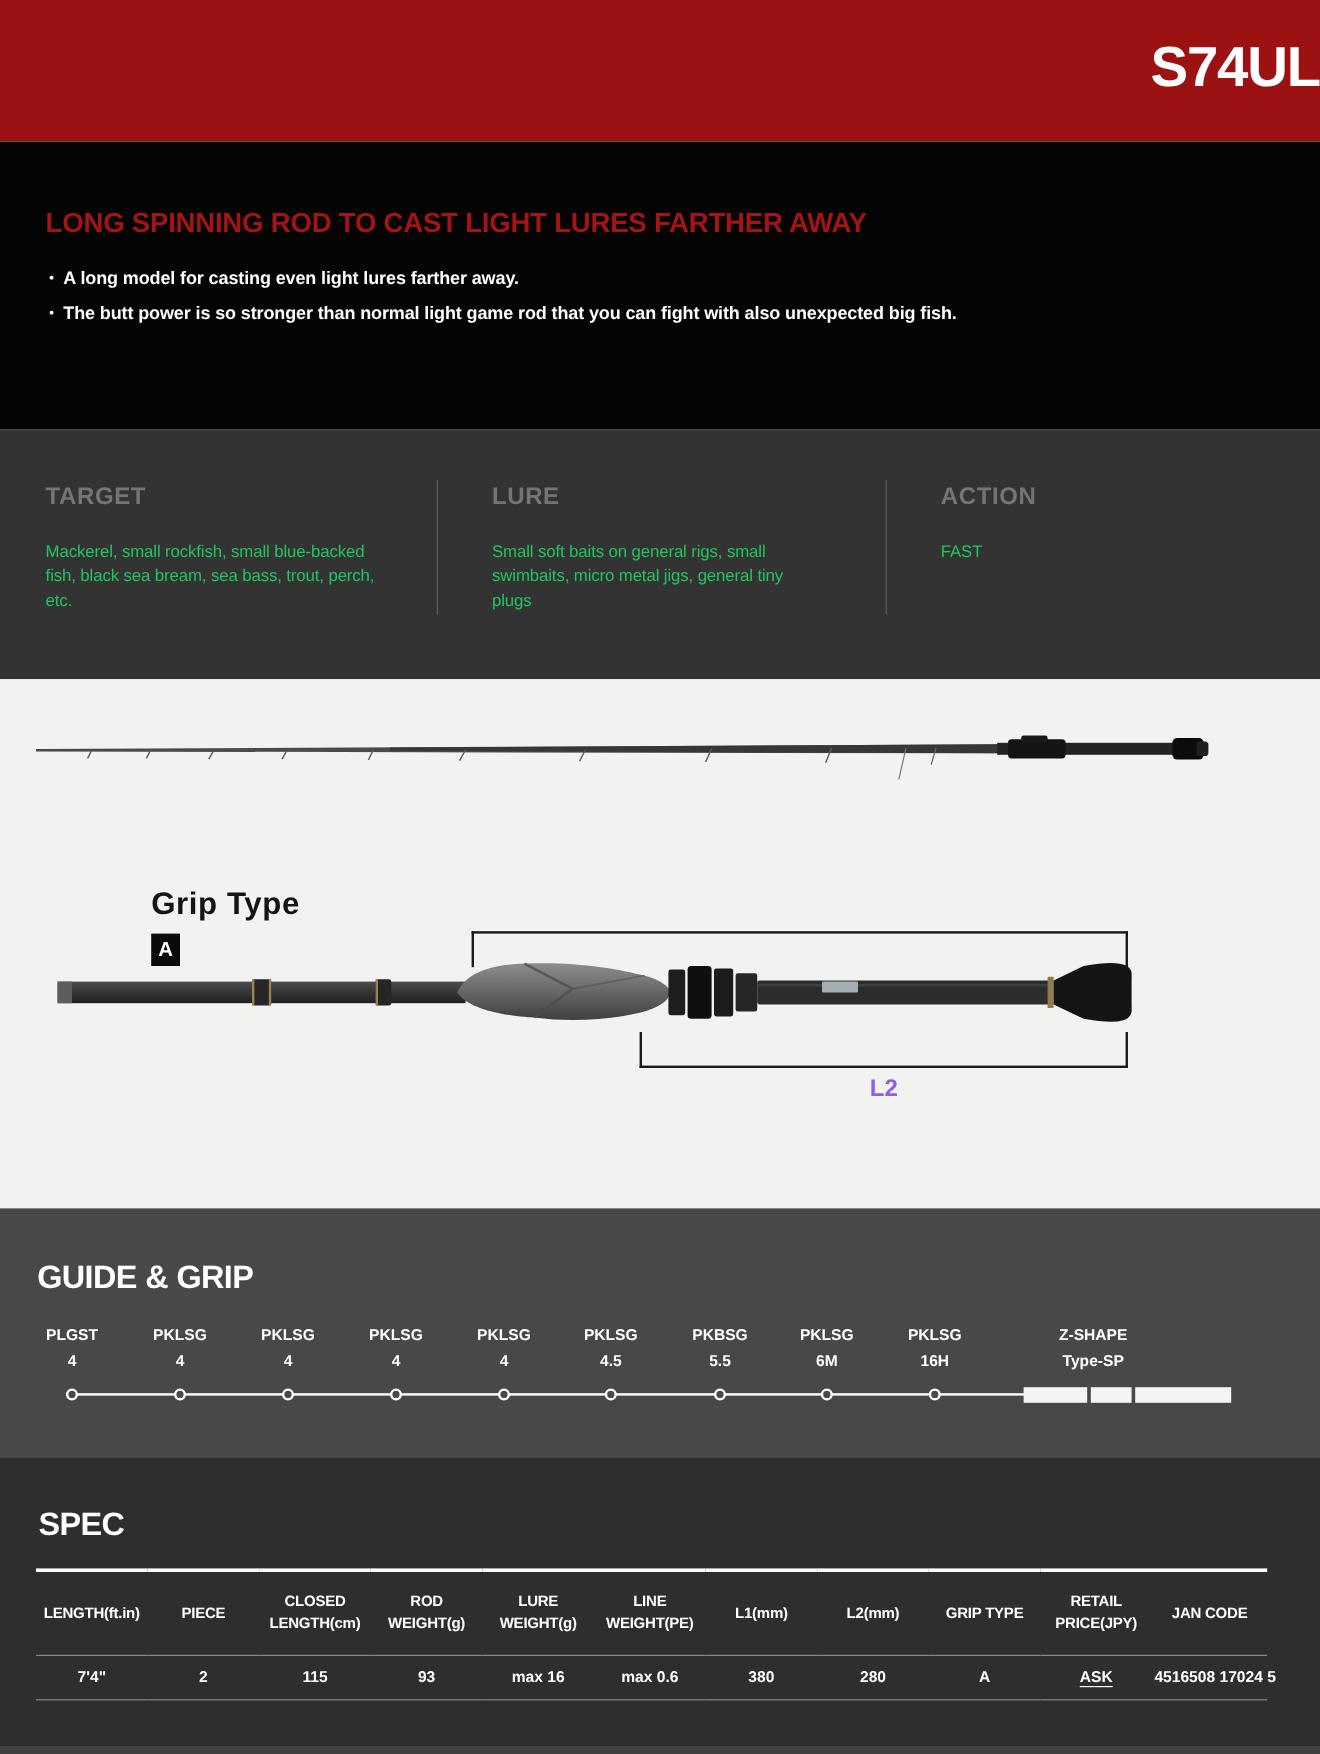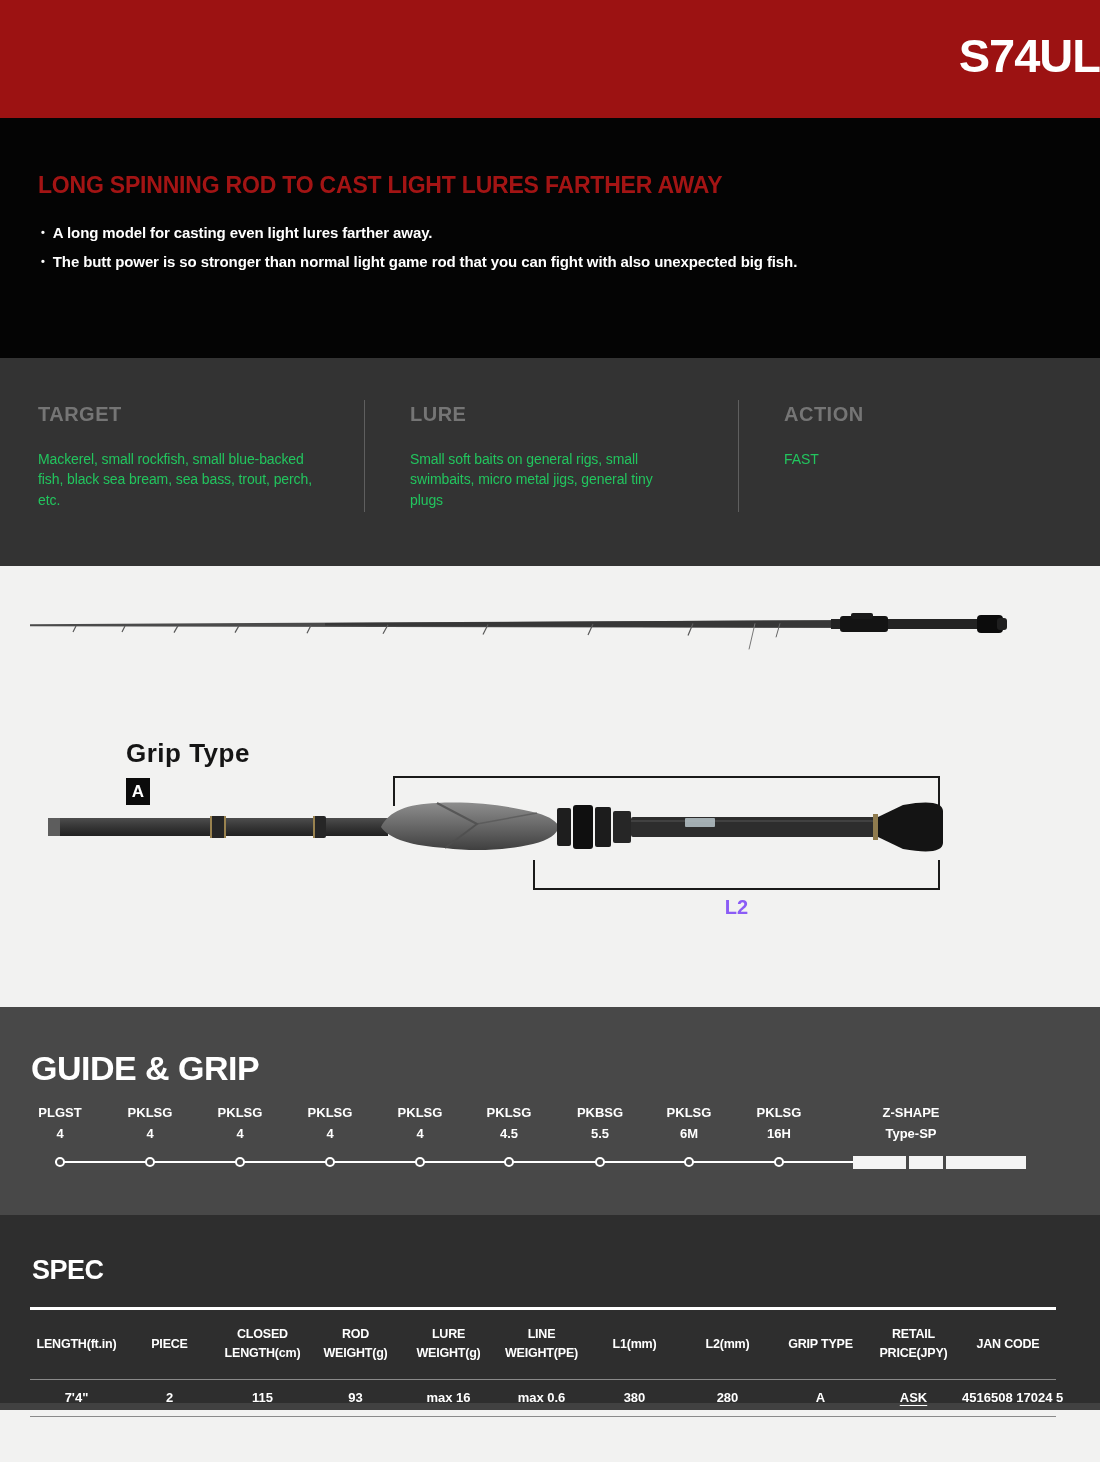--- a/index.html
+++ b/index.html
@@ -36,30 +36,30 @@
   .grip-badge { position:absolute; left:126px; top:212px; width:24px; height:27px; background:#0b0b0b; color:#ffffff; font-size:17px; font-weight:bold; text-align:center; line-height:27px; }
   .l1-label { position:absolute; left:393px; top:177px; width:547px; text-align:center; font-size:20px; font-weight:bold; color:#111111; }
   .l1-bracket { position:absolute; left:393px; top:210px; width:543px; height:28px;
                 border-top:2px solid #1a1a1a; border-left:2px solid #1a1a1a; border-right:2px solid #1a1a1a; }
   .l2-bracket { position:absolute; left:533px; top:294px; width:403px; height:28px;
                 border-bottom:2px solid #1a1a1a; border-left:2px solid #1a1a1a; border-right:2px solid #1a1a1a; }
   .l2-label { position:absolute; left:533px; top:330px; width:407px; text-align:center; font-size:20px; font-weight:bold; color:#8b5cf6; }
 
   
   .guide { height:208px; background:#484848; position:relative; }
-  .guide h2 { margin:0; padding:42px 0 0 31px; color:#ffffff; font-size:34px; font-weight:bold; letter-spacing:-0.5px; }
+  .guide h2 { margin:0; padding:42px 0 0 31px; color:#ffffff; font-size:27px; font-weight:bold; letter-spacing:-0.5px; }
   .g-label { position:absolute; top:95px; transform:translateX(-50%); text-align:center; color:#ffffff;
              font-weight:bold; font-size:13px; line-height:21px; white-space:nowrap; }
   .g-line { position:absolute; left:55px; top:154px; width:800px; height:2px; background:#ffffff; }
   .g-dot  { position:absolute; top:150px; width:10px; height:10px; box-sizing:border-box; border:2px solid #ffffff;
             border-radius:50%; background:#484848; transform:translateX(-50%); }
   .g-rect { position:absolute; top:149px; height:13px; background:#f4f4f4; }
 
   
-  .spec { height:188px; background:#2e2e2e; position:relative; }
+  .spec { height:240px; background:#2e2e2e; position:relative; }
   .spec h2 { margin:0; padding:40px 0 0 32px; color:#ffffff; font-size:27px; font-weight:bold; letter-spacing:-0.5px; }
   .spec-table { position:absolute; left:30px; top:92px; width:1026px; border-collapse:collapse; table-layout:fixed;
                 border-top:3px solid #ffffff; }
   .spec-table th { color:#ffffff; font-size:12.5px; font-weight:bold; text-align:center; white-space:pre-line;
                    padding:15px 2px; line-height:1.55; border-bottom:1px solid #8a8a8a; letter-spacing:-0.2px; }
   .spec-table td { color:#ffffff; font-size:13px; font-weight:bold; text-align:center; padding:10px 2px 11px;
                    border-bottom:1px solid #8a8a8a; white-space:nowrap; }
   .ask-link { text-decoration:underline; text-underline-offset:3px; cursor:pointer; }
 
   .footer-strip { height:7px; background:#414141; }

